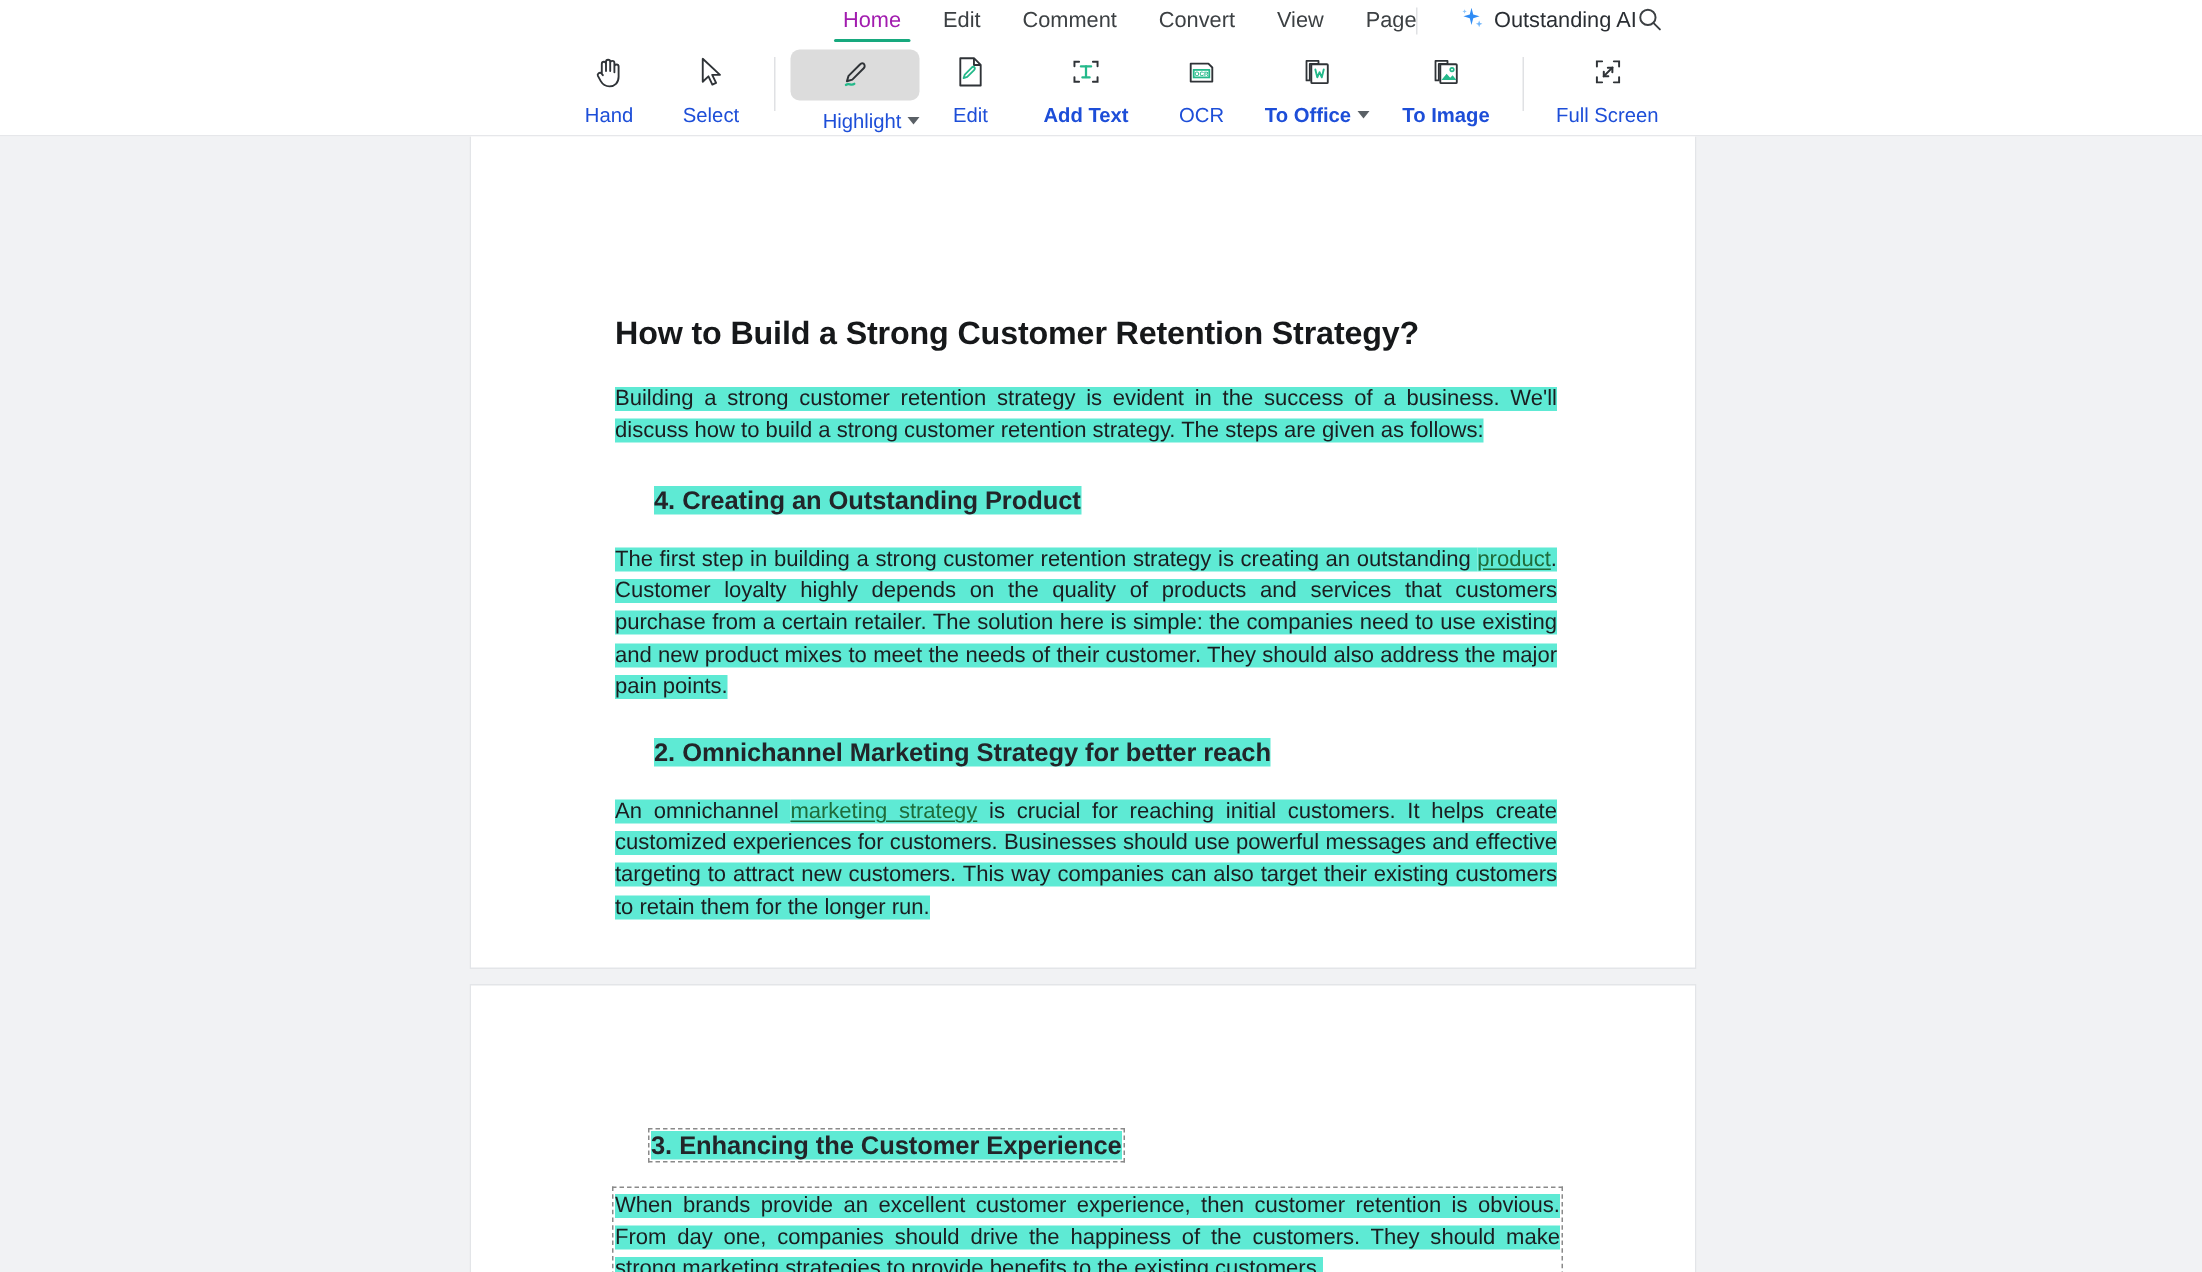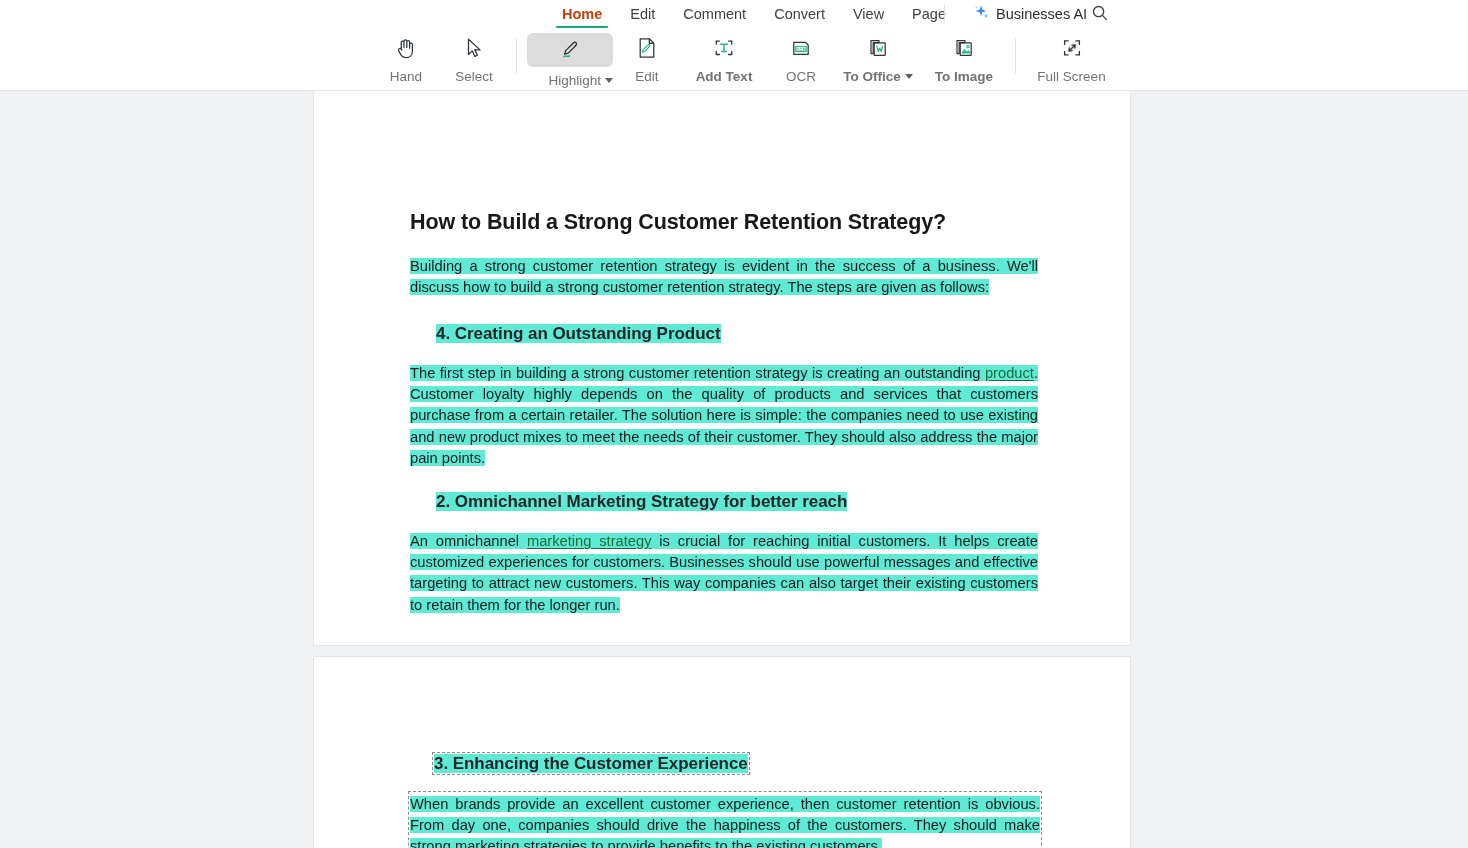--- a/index.html
+++ b/index.html
@@ -32,21 +32,21 @@
   .menu-tab {
     position: relative;
     height: 28px;
     padding: 0 14px;
     display: flex; align-items: center; justify-content: center;
     font-size: 14.5px;
     color: #3c4043;
     cursor: default;
     white-space: nowrap;
   }
-  .menu-tab.active { color: #c2410c; font-weight: 700; }
+  .menu-tab.active { color: #a21caf; font-weight: 400; }
   .menu-tab.active::after {
     content: "";
     position: absolute; left: 8px; right: 8px; bottom: 0;
     height: 2.5px; background: #17a97e; border-radius: 2px;
   }
 
   .menu-sep {
     position: absolute; left: 944px; top: 5px;
     width: 1px; height: 18px; background: #e0e1e4;
   }
@@ -79,21 +79,21 @@
     padding-top: 5px;
     cursor: default;
     position: relative;
   }
   .tool .ticon {
     width: 44px; height: 30px;
     display: flex; align-items: center; justify-content: center;
   }
   .tool .tlabel {
     margin-top: 6px;
-    font-size: 13.5px; color: #737373; white-space: nowrap;
+    font-size: 13.5px; color: #1d4ed8; white-space: nowrap;
     display: flex; align-items: center; gap: 4px;
   }
   .tool.wide { width: 86px; font-weight: bold; }
   .tool.wider { width: 95px; }
   .tool.active .ticon {
     background: #dcdcdc;
     border-radius: 6px;
     width: 86px; height: 34px;
   }
   .tool.active { width: 88px; align-items: flex-end; }
@@ -185,21 +185,21 @@
       <div class="menu-sep"></div>
 
       <div class="ai-btn">
         <span>
           <svg width="18" height="18" viewBox="0 0 18 18">
             <path d="M9 2.2 L10.15 6.6 L14.4 7.9 L10.15 9.2 L9 13.6 L7.85 9.2 L3.6 7.9 L7.85 6.6 Z" fill="#2f8cf5"></path>
             <path d="M14.1 10.6 L14.7 12.3 L16.3 12.9 L14.7 13.5 L14.1 15.2 L13.5 13.5 L11.9 12.9 L13.5 12.3 Z" fill="#6fb4fa"></path>
             <path d="M4.4 3.1 L4.8 4.2 L5.9 4.6 L4.8 5.0 L4.4 6.1 L4.0 5.0 L2.9 4.6 L4.0 4.2 Z" fill="#8cc5fb"></path>
           </svg>
         </span>
-        <span class="ai-label">Businesses AI</span>
+        <span class="ai-label">Outstanding AI</span>
       </div>
 
       <div class="search-btn">
         <svg width="18" height="18" viewBox="0 0 18 18">
           <circle cx="7.6" cy="7.6" r="5.1" fill="none" stroke="#3c4043" stroke-width="1.3"></circle>
           <line x1="11.4" y1="11.4" x2="15.6" y2="15.6" stroke="#3c4043" stroke-width="1.3" stroke-linecap="round"></line>
         </svg>
       </div>
     </div>
 

